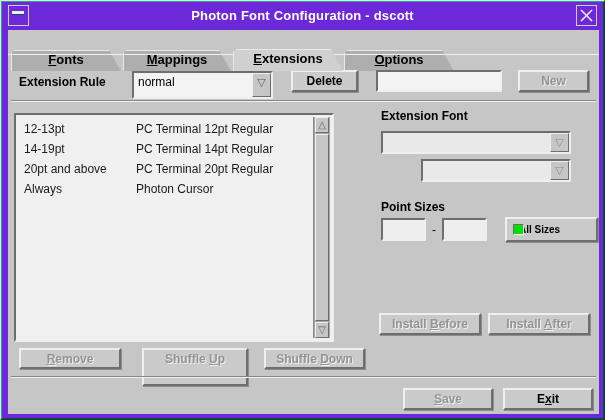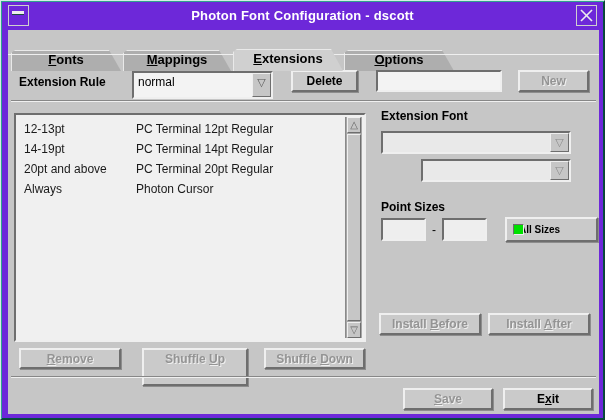--- a/index.html
+++ b/index.html
@@ -84,21 +84,21 @@
   .combo .arrow-btn {
     position:absolute; right:0; top:0; width:19px; bottom:0;
     background:#c6c6c6; border:1px solid; border-color:#efefef #6e6e6e #6e6e6e #efefef;
     text-align:center; font-size:11px; line-height:16px; color:#555;
   }
   .combo.dim { background:#e9e9e9; }
   .combo.dim .arrow-btn { color:#8a8a8a; }
 
   
   .listbox {
-    position:absolute; left:6px; top:83px; width:352px; height:229px;
+    position:absolute; left:6px; top:83px; width:320px; height:229px;
     background:#f0f0f0;
     border:2px solid; border-color:#6e6e6e #efefef #efefef #6e6e6e;
   }
   .listrow { position:absolute; left:0; width:100%; height:20px; font-size:12px; color:#1a1a1a; }
   .listrow .c1 { position:absolute; left:8px; top:3px; }
   .listrow .c2 { position:absolute; left:120px; top:3px; }
 
   
   .scrollbar {
     position:absolute; right:2px; top:2px; bottom:2px; width:17px;

